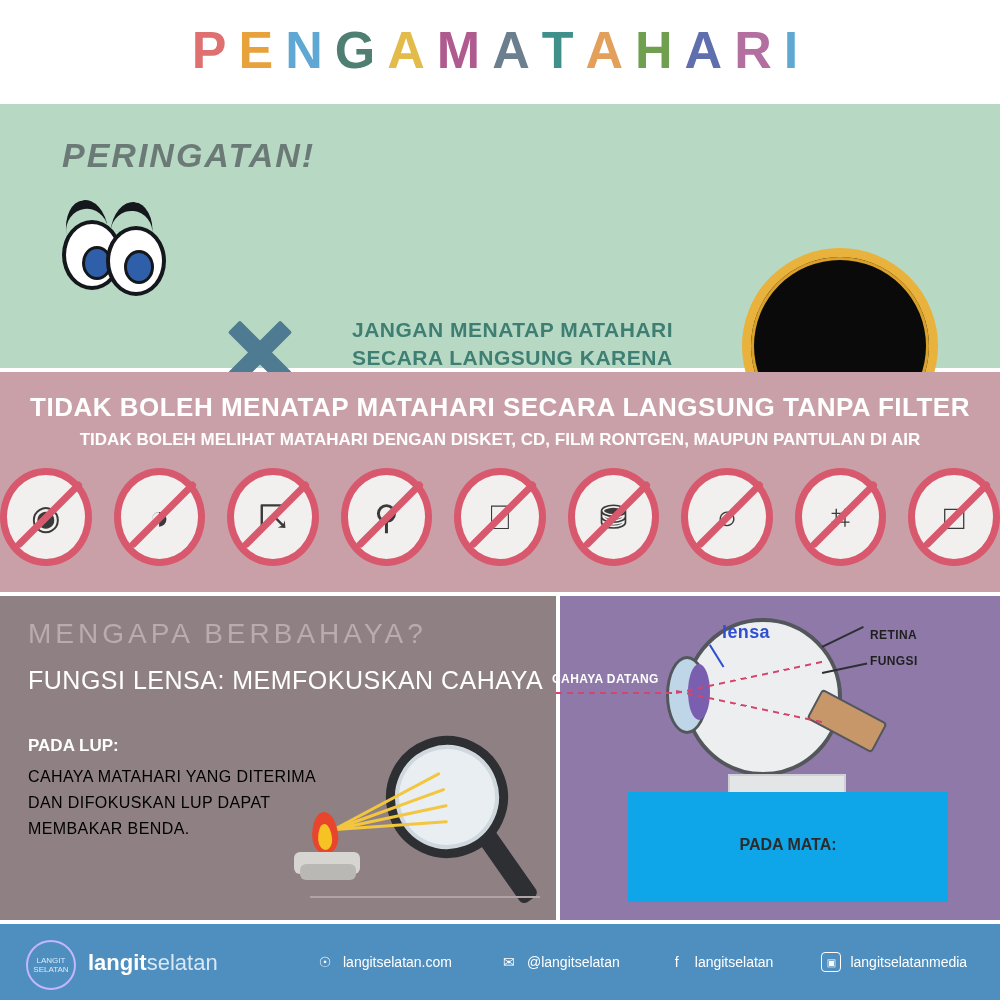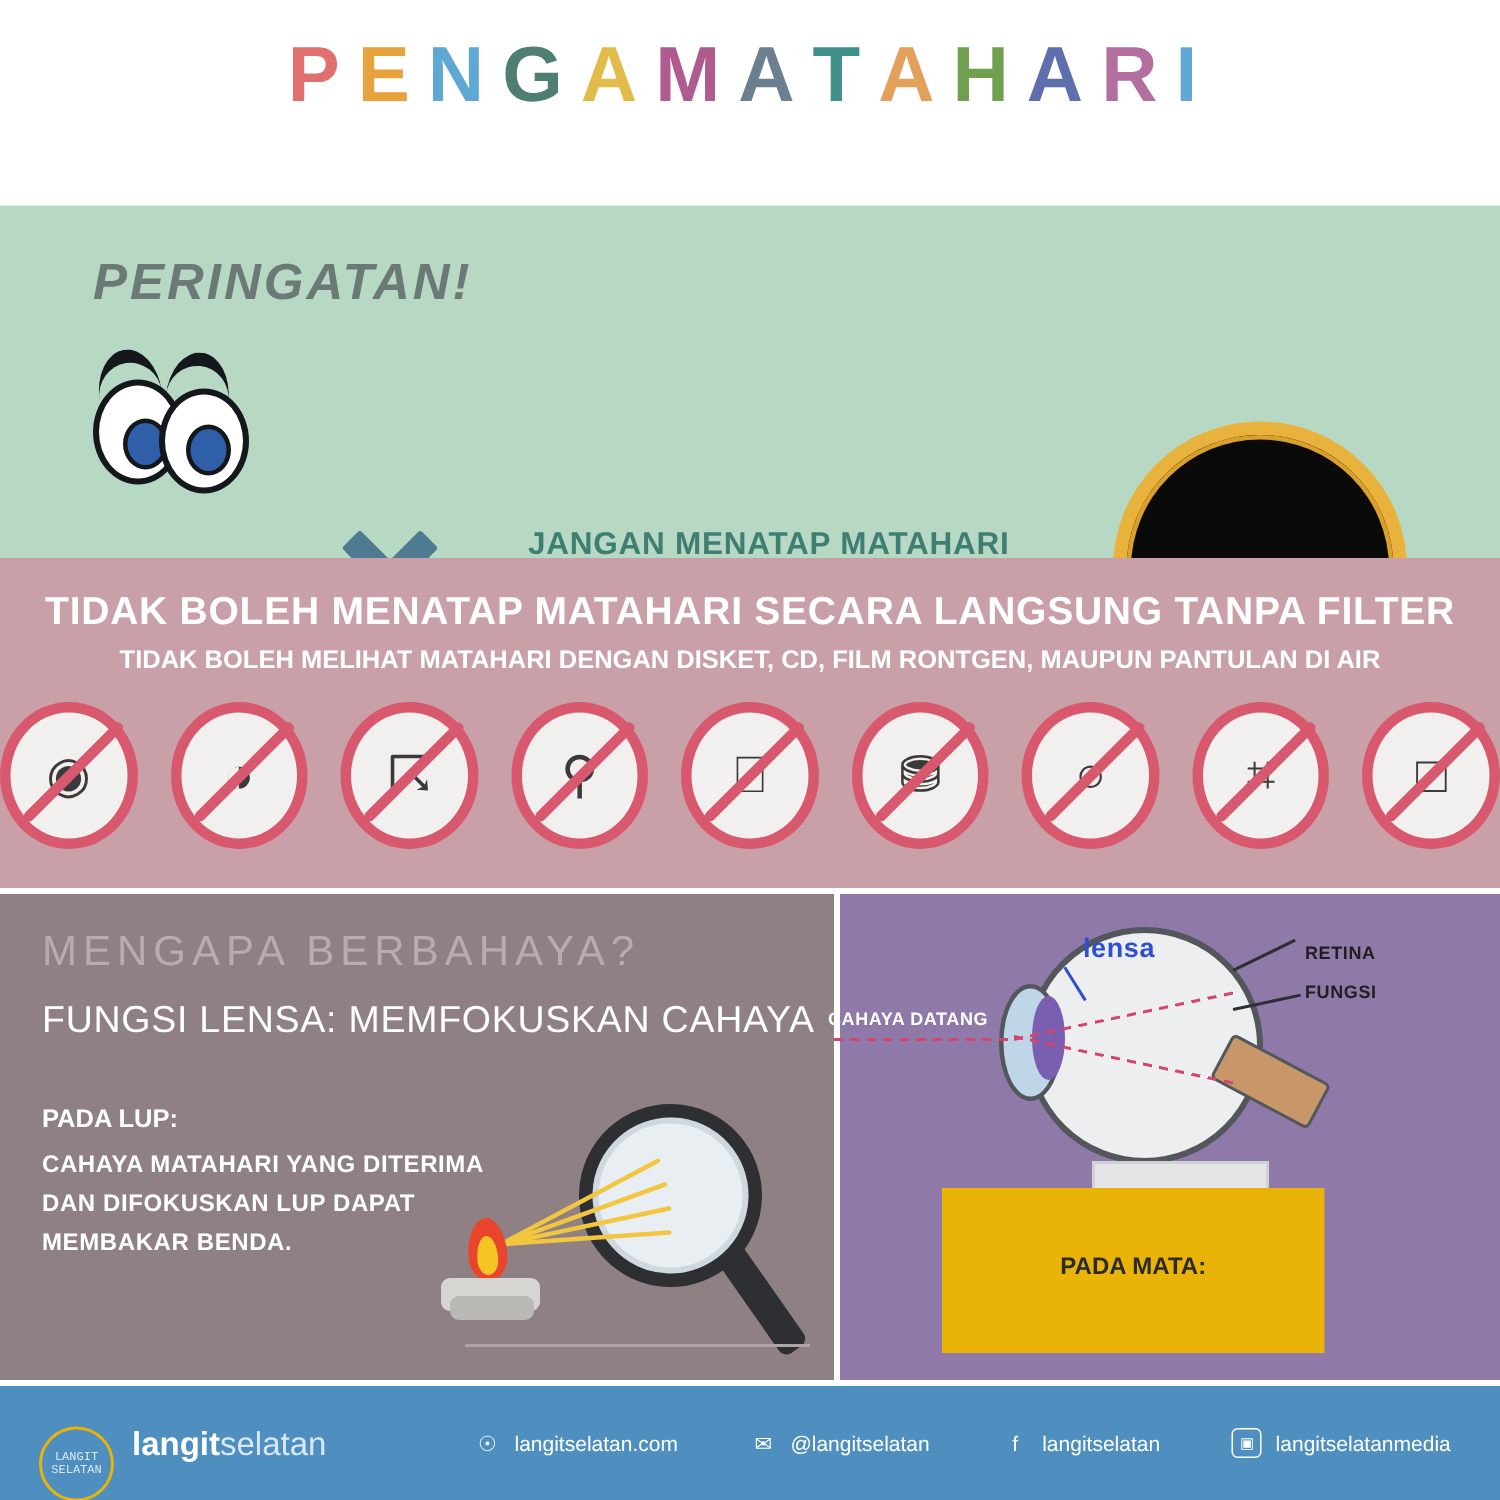--- a/index.html
+++ b/index.html
@@ -20,21 +20,20 @@
   .title{
     font-size:52px;font-weight:bold;letter-spacing:10px;
     white-space:nowrap;
   }
   .title span{padding:0 1px;}
 
   
   .warn-band{
     position:absolute;left:0;top:104px;width:1000px;height:264px;
     background:#b7d9c4;
-    margin-top:33px;
   }
   .peringatan{
     position:absolute;left:62px;top:32px;
     font-size:34px;font-weight:bold;font-style:italic;
     color:#6c7a77;letter-spacing:2px;
   }
   .eyes{position:absolute;left:62px;top:92px;width:120px;height:100px;}
   .eye-ball{
     position:absolute;width:52px;height:62px;border-radius:50%;
     background:#ffffff;border:4px solid #14181c;
@@ -120,21 +119,21 @@
     position:absolute;left:28px;top:70px;
     color:#ffffff;font-size:25px;letter-spacing:0.5px;
   }
   .fungsi b{font-weight:normal;}
   .lup-head{
     position:absolute;left:28px;top:140px;
     color:#ffffff;font-size:17px;font-weight:bold;
   }
   .lup-body{
     position:absolute;left:28px;top:168px;width:300px;
-    color:#ffffff;font-size:16px;line-height:26px;letter-spacing:0.4px;font-weight:bold;
+    color:#000000;font-size:16px;line-height:26px;letter-spacing:0.4px;
   }
   .loupe{
     position:absolute;left:366px;top:130px;width:180px;height:190px;
   }
   .loupe .lens{
     position:absolute;left:20px;top:10px;width:104px;height:104px;
     border-radius:50%;background:#e9eef2;border:9px solid #2e2f33;
     box-shadow:inset 0 0 0 4px #cfd8de;
     transform:rotate(-20deg);
   }
@@ -198,43 +197,43 @@
     position:absolute;background:repeating-linear-gradient(to right,#d3456a 0 6px,transparent 6px 11px);
     height:2px;transform-origin:left center;
   }
   .lbl{
     position:absolute;color:#ffffff;font-size:12px;font-weight:bold;
     letter-spacing:0.4px;white-space:nowrap;
   }
   .lbl.lensa{color:#2f4fd0;font-size:18px;}
   .pointer{position:absolute;background:#2d2f33;height:1.5px;transform-origin:left center;}
   .mata-box{
-    position:absolute;left:68px;top:196px;width:255px;height:110px;
-    background:#eab308;
+    position:absolute;left:68px;top:196px;width:320px;height:110px;
+    background:#0ea5e9;
     display:flex;flex-direction:column;align-items:center;justify-content:center;
     text-align:center;
   }
   .mata-head{color:#2b2b2b;font-size:16px;font-weight:bold;margin-bottom:4px;}
   .mata-body{color:#2b2b2b;font-size:15px;line-height:22px;}
   .slide-strip{
     position:absolute;left:168px;top:178px;width:114px;height:22px;
     background:#e3e5e7;border:2px solid #cfd2d5;
   }
 
   
   .footer{
     position:absolute;left:0;top:924px;width:1000px;height:76px;
     background:#4e8fc0;
     display:flex;align-items:center;
   }
   .seal{
-    position:absolute;left:26px;top:27px;width:46px;height:46px;
-    border-radius:50%;border:2px solid #eab308;
+    position:absolute;left:26px;top:16px;width:46px;height:46px;
+    border-radius:50%;border:2px solid #c4b5fd;
     display:flex;align-items:center;justify-content:center;
-    color:#dbeaf7;font-size:8px;text-align:center;line-height:9px;font-family:Liberation Mono, monospace;
+    color:#dbeaf7;font-size:8px;text-align:center;line-height:9px;
   }
   .brand{
     position:absolute;left:88px;top:26px;font-size:22px;color:#ffffff;
   }
   .brand b{font-weight:bold;}
   .brand i{font-style:normal;color:#d8e8f5;}
   .social{
     position:absolute;left:316px;top:0;height:76px;width:660px;
     display:flex;align-items:center;gap:48px;
     color:#ffffff;font-size:14px;

